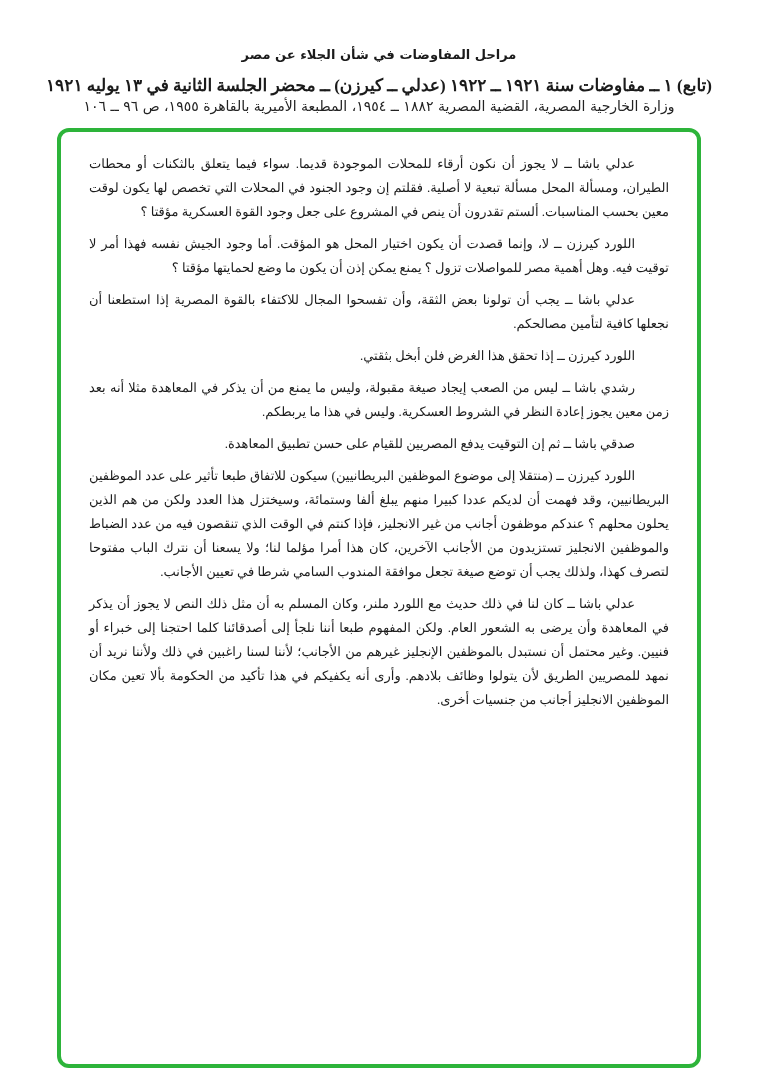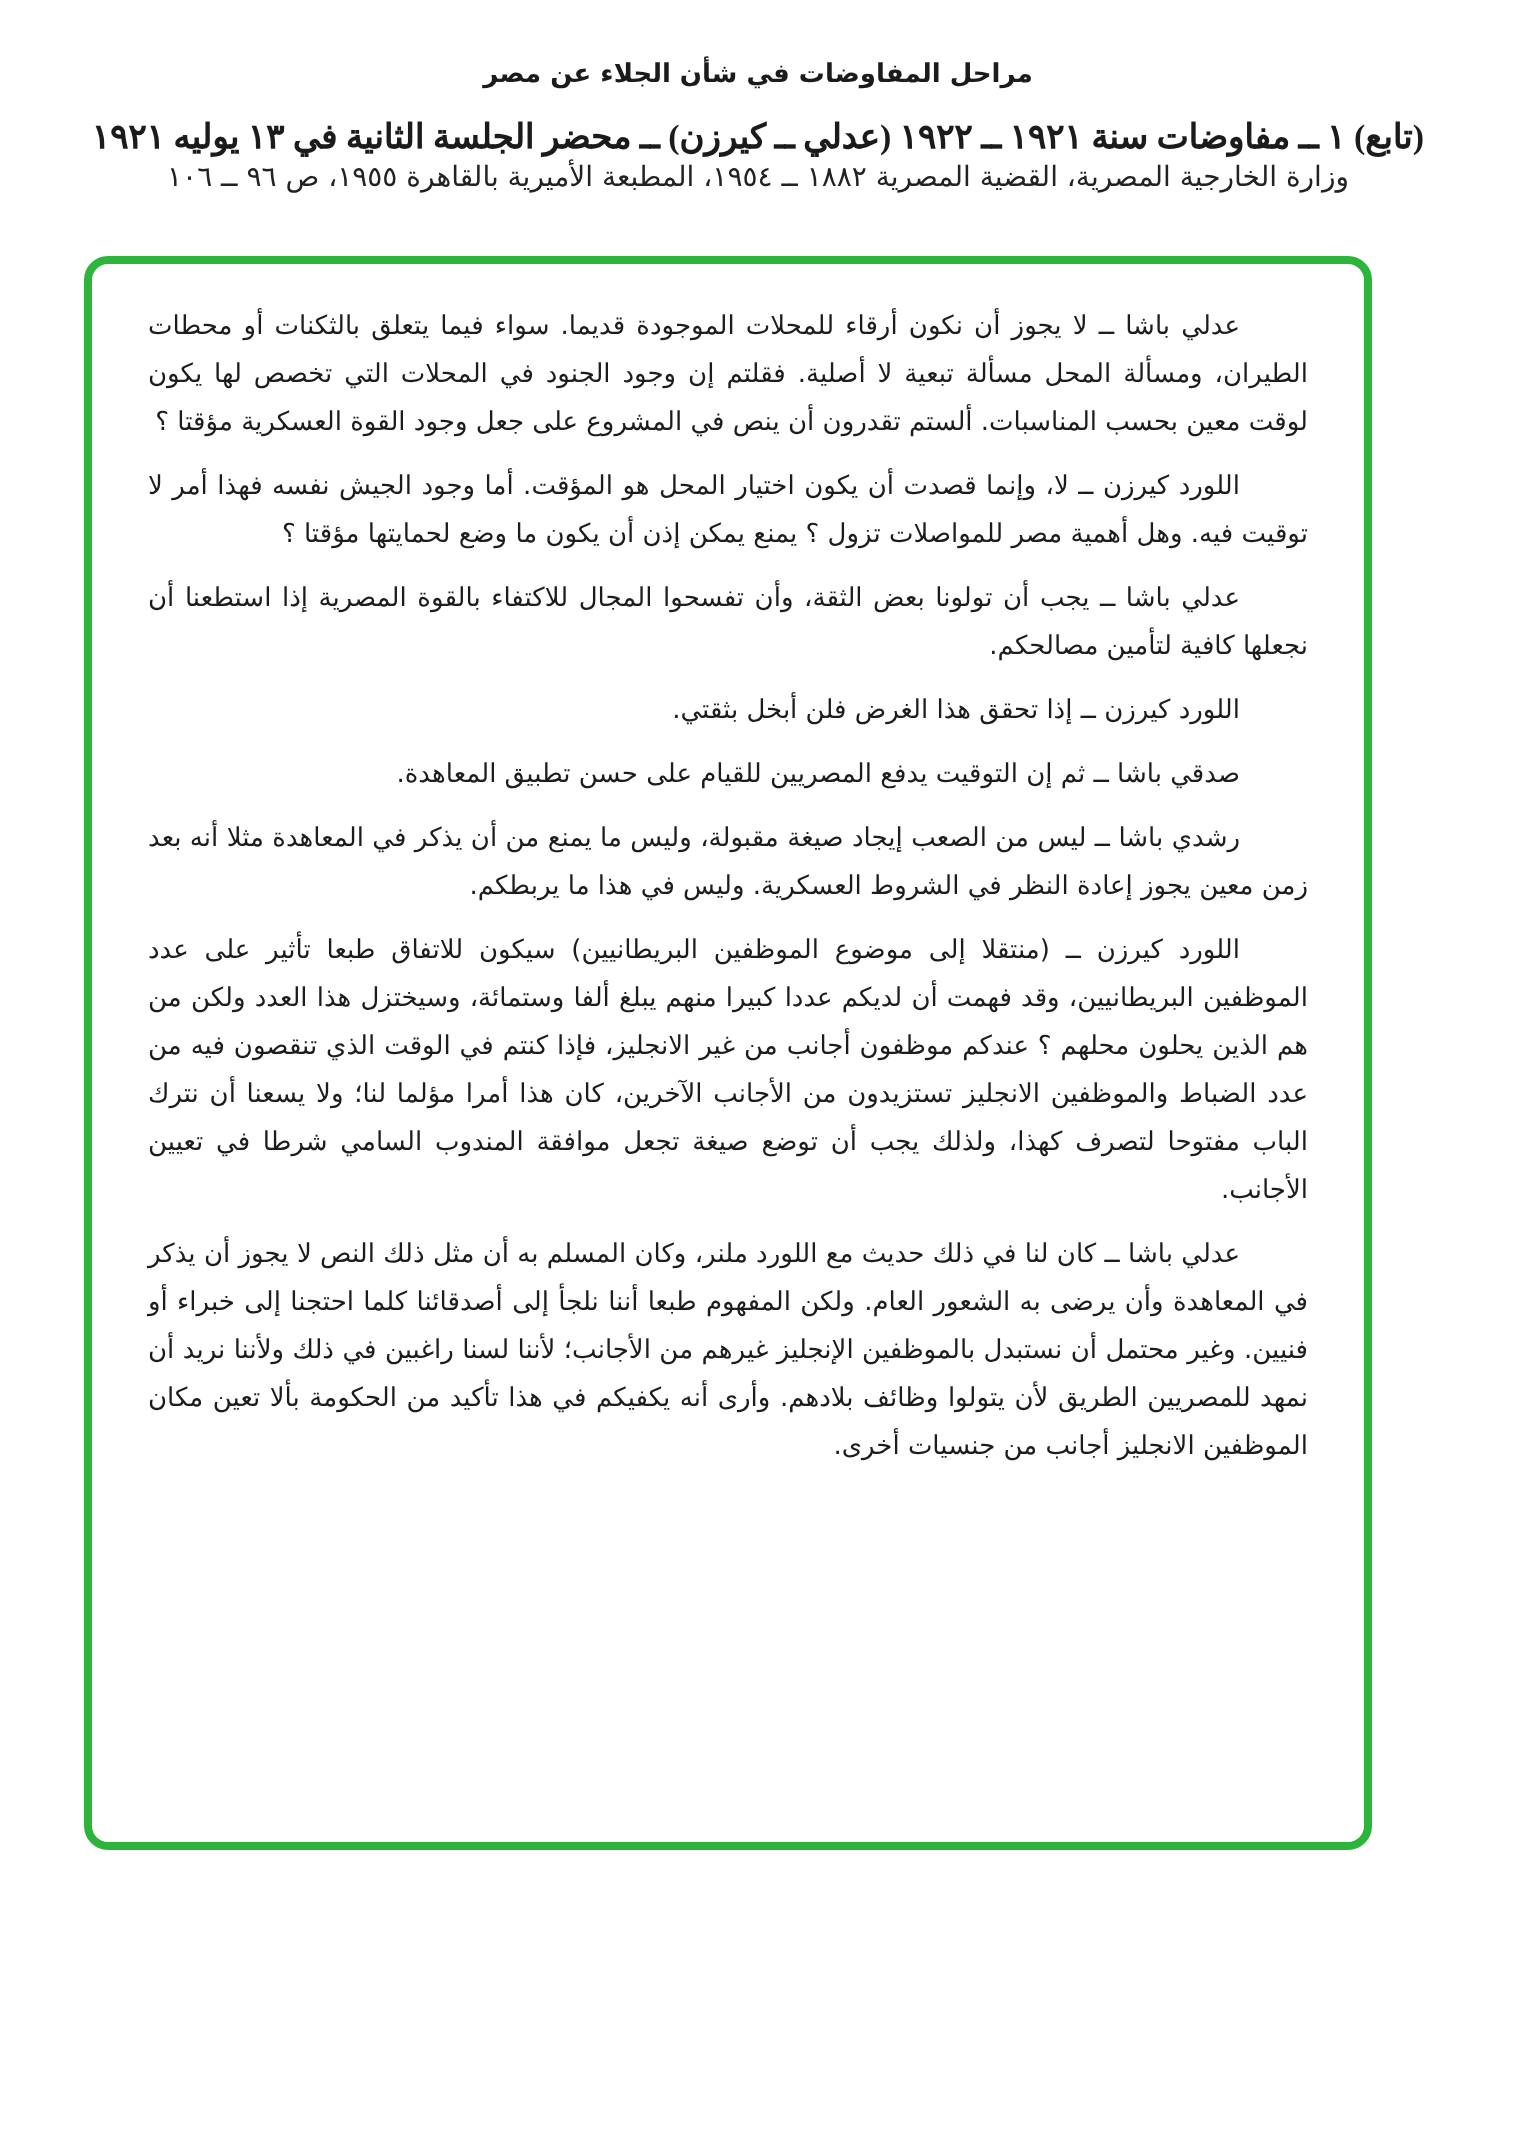--- a/index.html
+++ b/index.html
@@ -15,21 +15,21 @@
     font-family: "DejaVu Sans", "DejaVu Serif", sans-serif;
     color: #1b1b1b;
   }
   .page {
     width: 758px;
     height: 1078px;
     position: relative;
     direction: rtl;
   }
   .header {
-    padding-top: 30px;
+    padding-top: 47px;
     text-align: center;
   }
   .header .title {
     font-weight: bold;
     font-size: 13px;
     letter-spacing: 0.5px;
   }
   .header .subtitle {
     font-weight: bold;
     font-size: 17px;
@@ -37,30 +37,31 @@
     padding: 0 40px;
     font-family: Liberation Serif, serif;
   }
   .header .source {
     font-size: 14px;
     margin-top: 2px;
     color: #222222;
   }
   .content-box {
     position: absolute;
-    left: 42px;
+    left: 57px;
     top: 128px;
     width: 644px;
-    height: 797px;
+    height: 940px;
     box-sizing: border-box;
     border: 4px solid #2db43a;
     border-radius: 12px;
     padding: 20px 28px 16px 28px;
     background: #ffffff;
     overflow: hidden;
+    font-family: Liberation Serif, serif;
   }
   .para {
     direction: rtl;
     text-align: justify;
     font-size: 13px;
     line-height: 24px;
     margin: 0 0 8px 0;
     text-indent: 34px;
     color: #1c1c1c;
   }
@@ -77,19 +78,19 @@
     <div class="title">مراحل المفاوضات في شأن الجلاء عن مصر</div>
     <div class="subtitle">(تابع) ١ ــ مفاوضات سنة ١٩٢١ ــ ١٩٢٢ (عدلي ــ كيرزن) ــ محضر الجلسة الثانية في ١٣ يوليه ١٩٢١</div>
     <div class="source">وزارة الخارجية المصرية، القضية المصرية ١٨٨٢ ــ ١٩٥٤، المطبعة الأميرية بالقاهرة ١٩٥٥، ص ٩٦ ــ ١٠٦</div>
   </div>
 
   <div class="content-box">
     <p class="para">عدلي باشا ــ لا يجوز أن نكون أرقاء للمحلات الموجودة قديما. سواء فيما يتعلق بالثكنات أو محطات الطيران، ومسألة المحل مسألة تبعية لا أصلية. فقلتم إن وجود الجنود في المحلات التي تخصص لها يكون لوقت معين بحسب المناسبات. ألستم تقدرون أن ينص في المشروع على جعل وجود القوة العسكرية مؤقتا ؟</p>
     <p class="para">اللورد كيرزن ــ لا، وإنما قصدت أن يكون اختيار المحل هو المؤقت. أما وجود الجيش نفسه فهذا أمر لا توقيت فيه. وهل أهمية مصر للمواصلات تزول ؟ يمنع يمكن إذن أن يكون ما وضع لحمايتها مؤقتا ؟</p>
     <p class="para">عدلي باشا ــ يجب أن تولونا بعض الثقة، وأن تفسحوا المجال للاكتفاء بالقوة المصرية إذا استطعنا أن نجعلها كافية لتأمين مصالحكم.</p>
     <p class="para">اللورد كيرزن ــ إذا تحقق هذا الغرض فلن أبخل بثقتي.</p>
+    <p class="para">رشدي باشا ــ ليس من الصعب إيجاد صيغة مقبولة، وليس ما يمنع من أن يذكر في المعاهدة مثلا أنه بعد زمن معين يجوز إعادة النظر في الشروط العسكرية. وليس في هذا ما يربطكم.</p>
     <p class="para">صدقي باشا ــ ثم إن التوقيت يدفع المصريين للقيام على حسن تطبيق المعاهدة.</p>
-    <p class="para">رشدي باشا ــ ليس من الصعب إيجاد صيغة مقبولة، وليس ما يمنع من أن يذكر في المعاهدة مثلا أنه بعد زمن معين يجوز إعادة النظر في الشروط العسكرية. وليس في هذا ما يربطكم.</p>
     <p class="para">اللورد كيرزن ــ (منتقلا إلى موضوع الموظفين البريطانيين) سيكون للاتفاق طبعا تأثير على عدد الموظفين البريطانيين، وقد فهمت أن لديكم عددا كبيرا منهم يبلغ ألفا وستمائة، وسيختزل هذا العدد ولكن من هم الذين يحلون محلهم ؟ عندكم موظفون أجانب من غير الانجليز، فإذا كنتم في الوقت الذي تنقصون فيه من عدد الضباط والموظفين الانجليز تستزيدون من الأجانب الآخرين، كان هذا أمرا مؤلما لنا؛ ولا يسعنا أن نترك الباب مفتوحا لتصرف كهذا، ولذلك يجب أن توضع صيغة تجعل موافقة المندوب السامي شرطا في تعيين الأجانب.</p>
     <p class="para">عدلي باشا ــ كان لنا في ذلك حديث مع اللورد ملنر، وكان المسلم به أن مثل ذلك النص لا يجوز أن يذكر في المعاهدة وأن يرضى به الشعور العام. ولكن المفهوم طبعا أننا نلجأ إلى أصدقائنا كلما احتجنا إلى خبراء أو فنيين. وغير محتمل أن نستبدل بالموظفين الإنجليز غيرهم من الأجانب؛ لأننا لسنا راغبين في ذلك ولأننا نريد أن نمهد للمصريين الطريق لأن يتولوا وظائف بلادهم. وأرى أنه يكفيكم في هذا تأكيد من الحكومة بألا تعين مكان الموظفين الانجليز أجانب من جنسيات أخرى.</p>
   </div>
 
 </div>
 
 </body></html>

